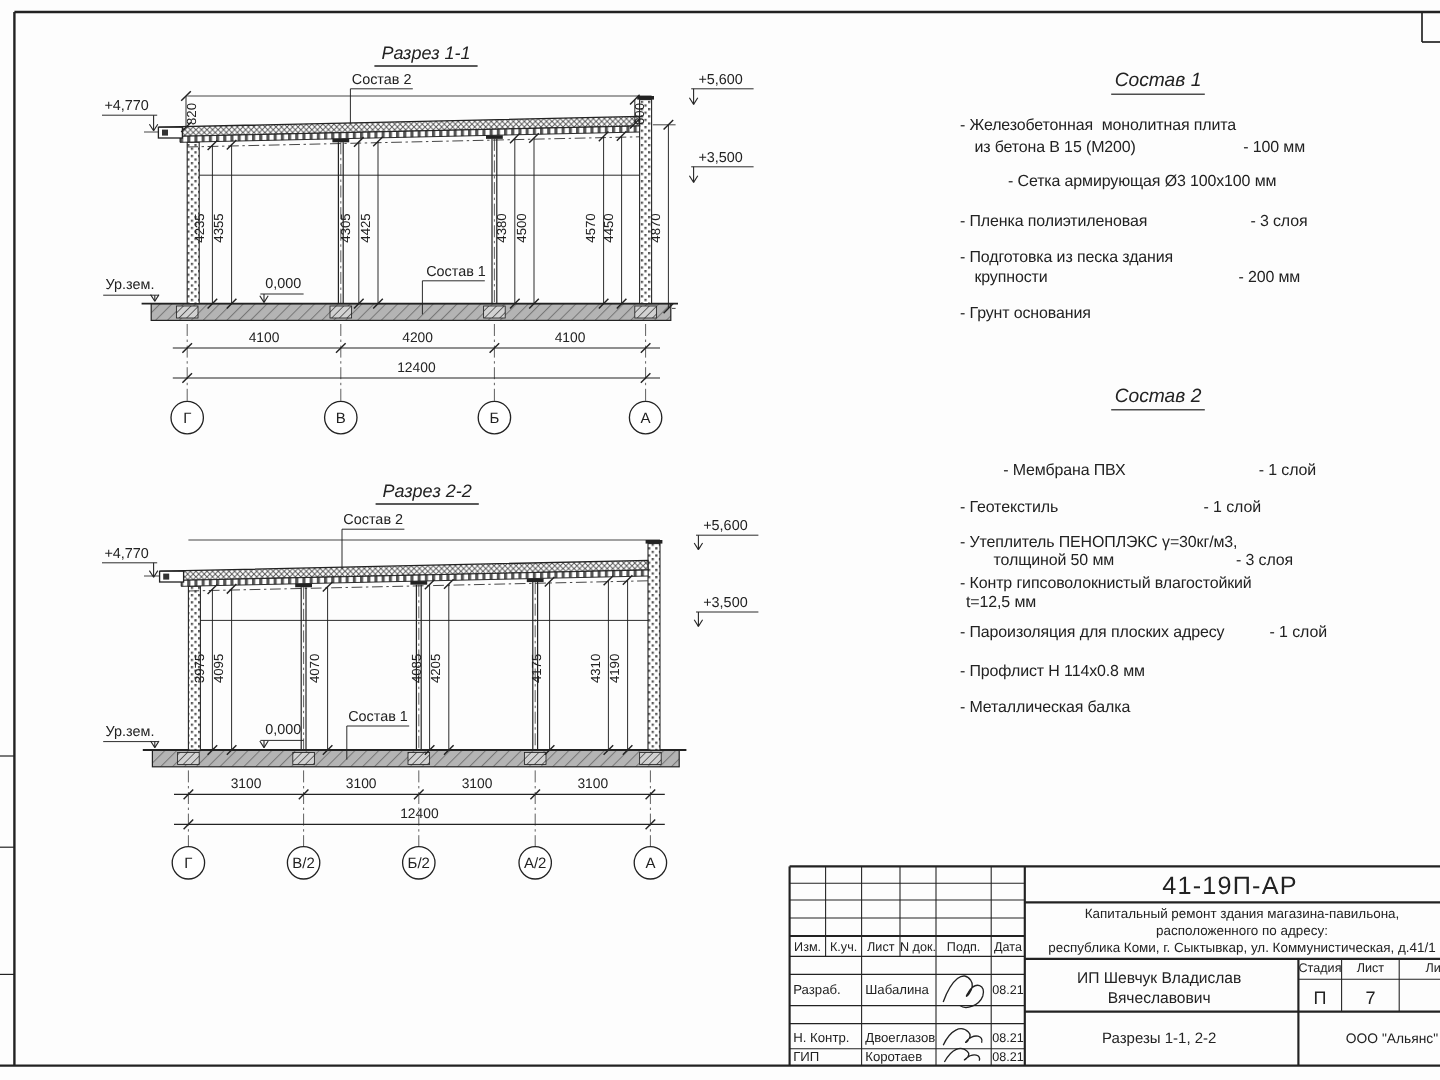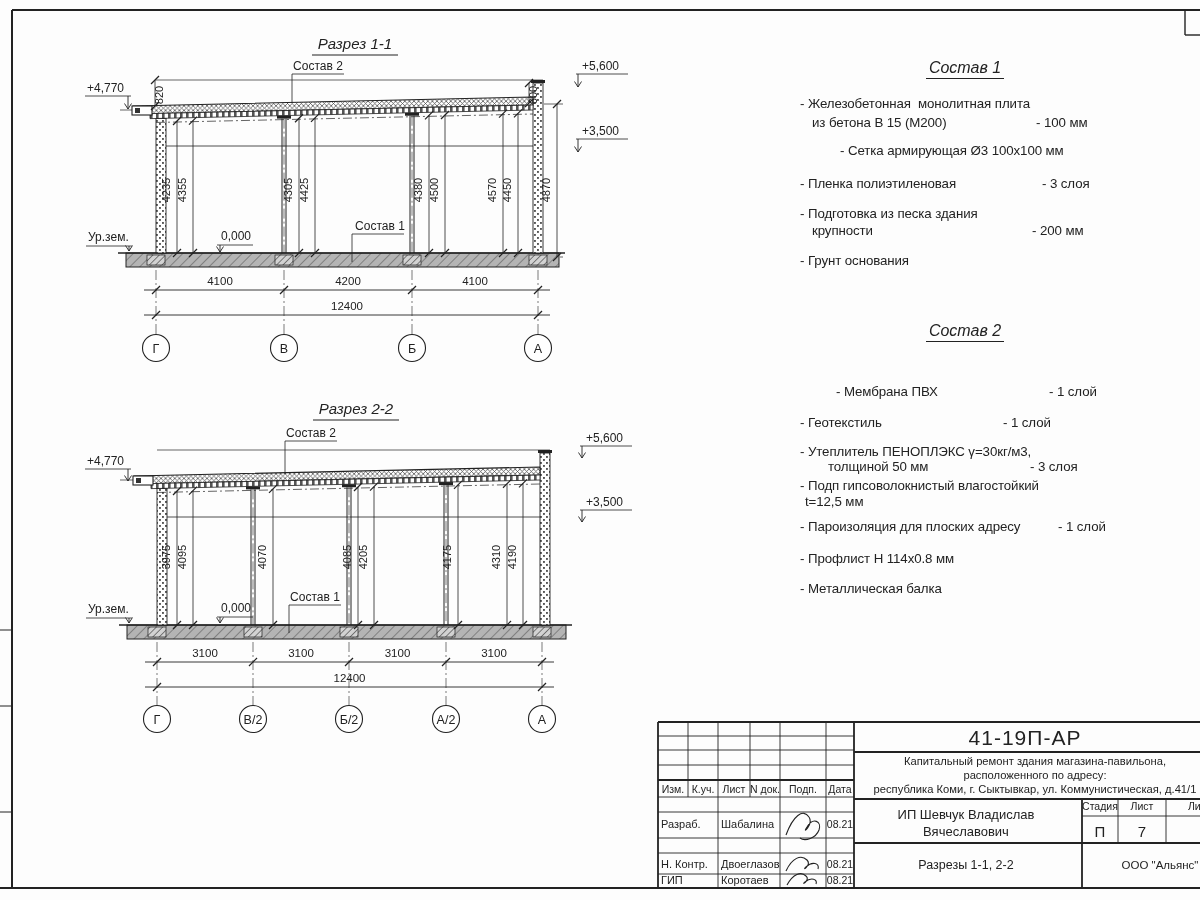--- a/index.html
+++ b/index.html
@@ -382,18 +382,18 @@
   </div>
 
 <div class="spec" id="spec2-box" style="left:800px;top:318px;height:290px;">
   <div class="spec-title-wrap">
     <span class="spec-title">Состав 2</span>
   </div>
 <div class="spec-line" style="top: 66px; left: 4px; margin-left: 32px;"><span>- Мембрана ПВХ</span><span class="spec-val" style="left: 213px;">- 1 слой</span></div>
     <div class="spec-line" style="top: 97px; left: 0px;"><span>- Геотекстиль</span><span class="spec-val" style="left: 203px;">- 1 слой</span></div>
     <div class="spec-line" style="top: 126px; left: 0px;"><span>- Утеплитель ПЕНОПЛЭКС γ=30кг/м3,</span></div>
     <div class="spec-line" style="top: 141px; left: 28px;"><span>толщиной 50 мм</span><span class="spec-val" style="left: 202px;">- 3 слоя</span></div>
-    <div class="spec-line" style="top: 160px; left: 0px;"><span>- Подп гипсоволокнистый влагостойкий</span></div>
+    <div class="spec-line" style="top: 160px; left: 0px;"><span>- Контр гипсоволокнистый влагостойкий</span></div>
     <div class="spec-line" style="top: 176px; left: 5px;"><span>t=12,5 мм</span></div>
     <div class="spec-line" style="top: 201px; left: 0px;"><span>- Пароизоляция для плоских адресу</span><span class="spec-val" style="left: 258px;">- 1 слой</span></div>
     <div class="spec-line" style="top: 233px; left: 0px;"><span>- Профлист Н 114х0.8 мм</span></div>
     <div class="spec-line" style="top: 263px; left: 0px;"><span>- Металлическая балка</span></div>
   </div>
 
 </body></html>

